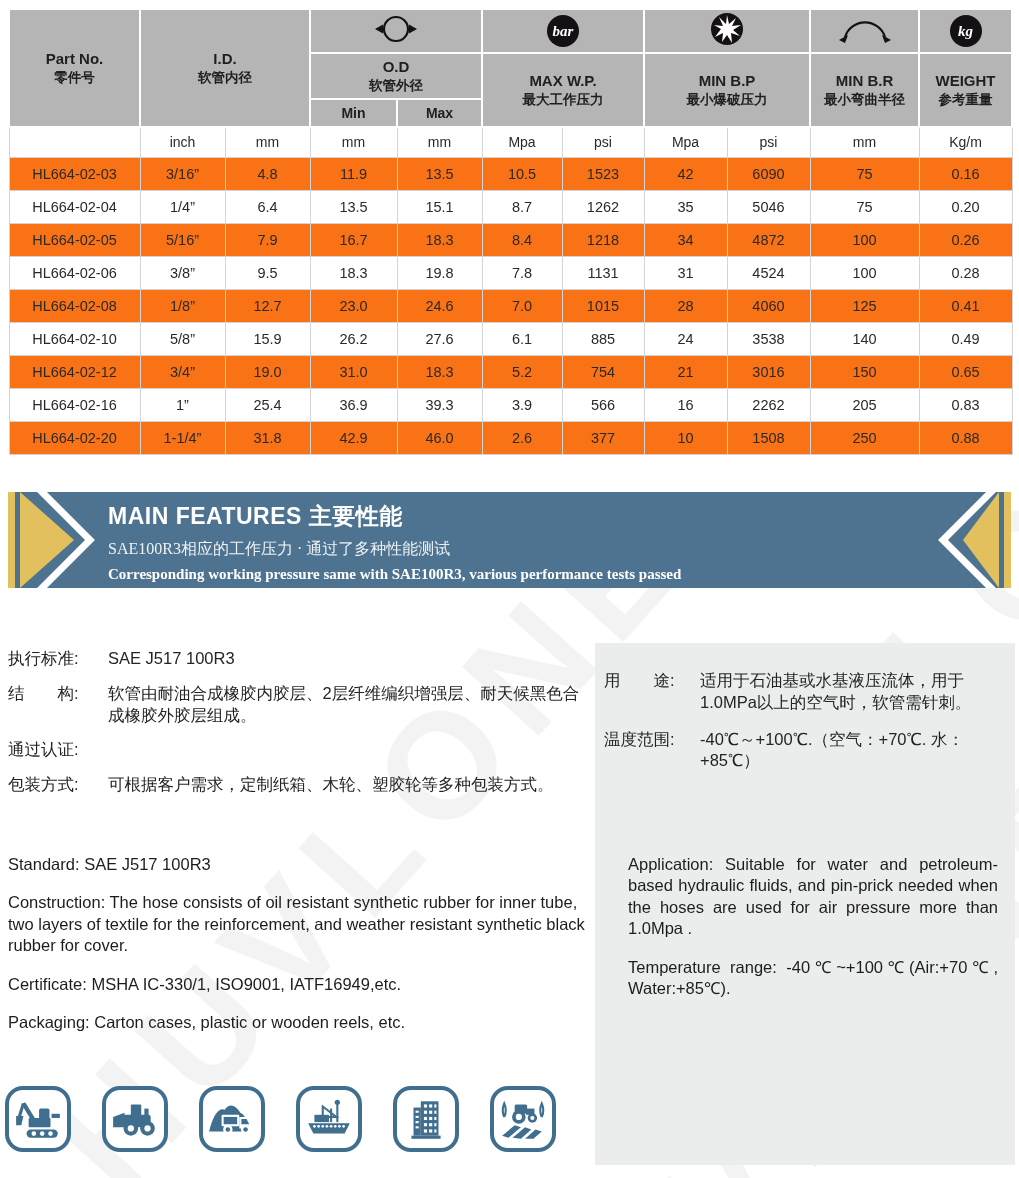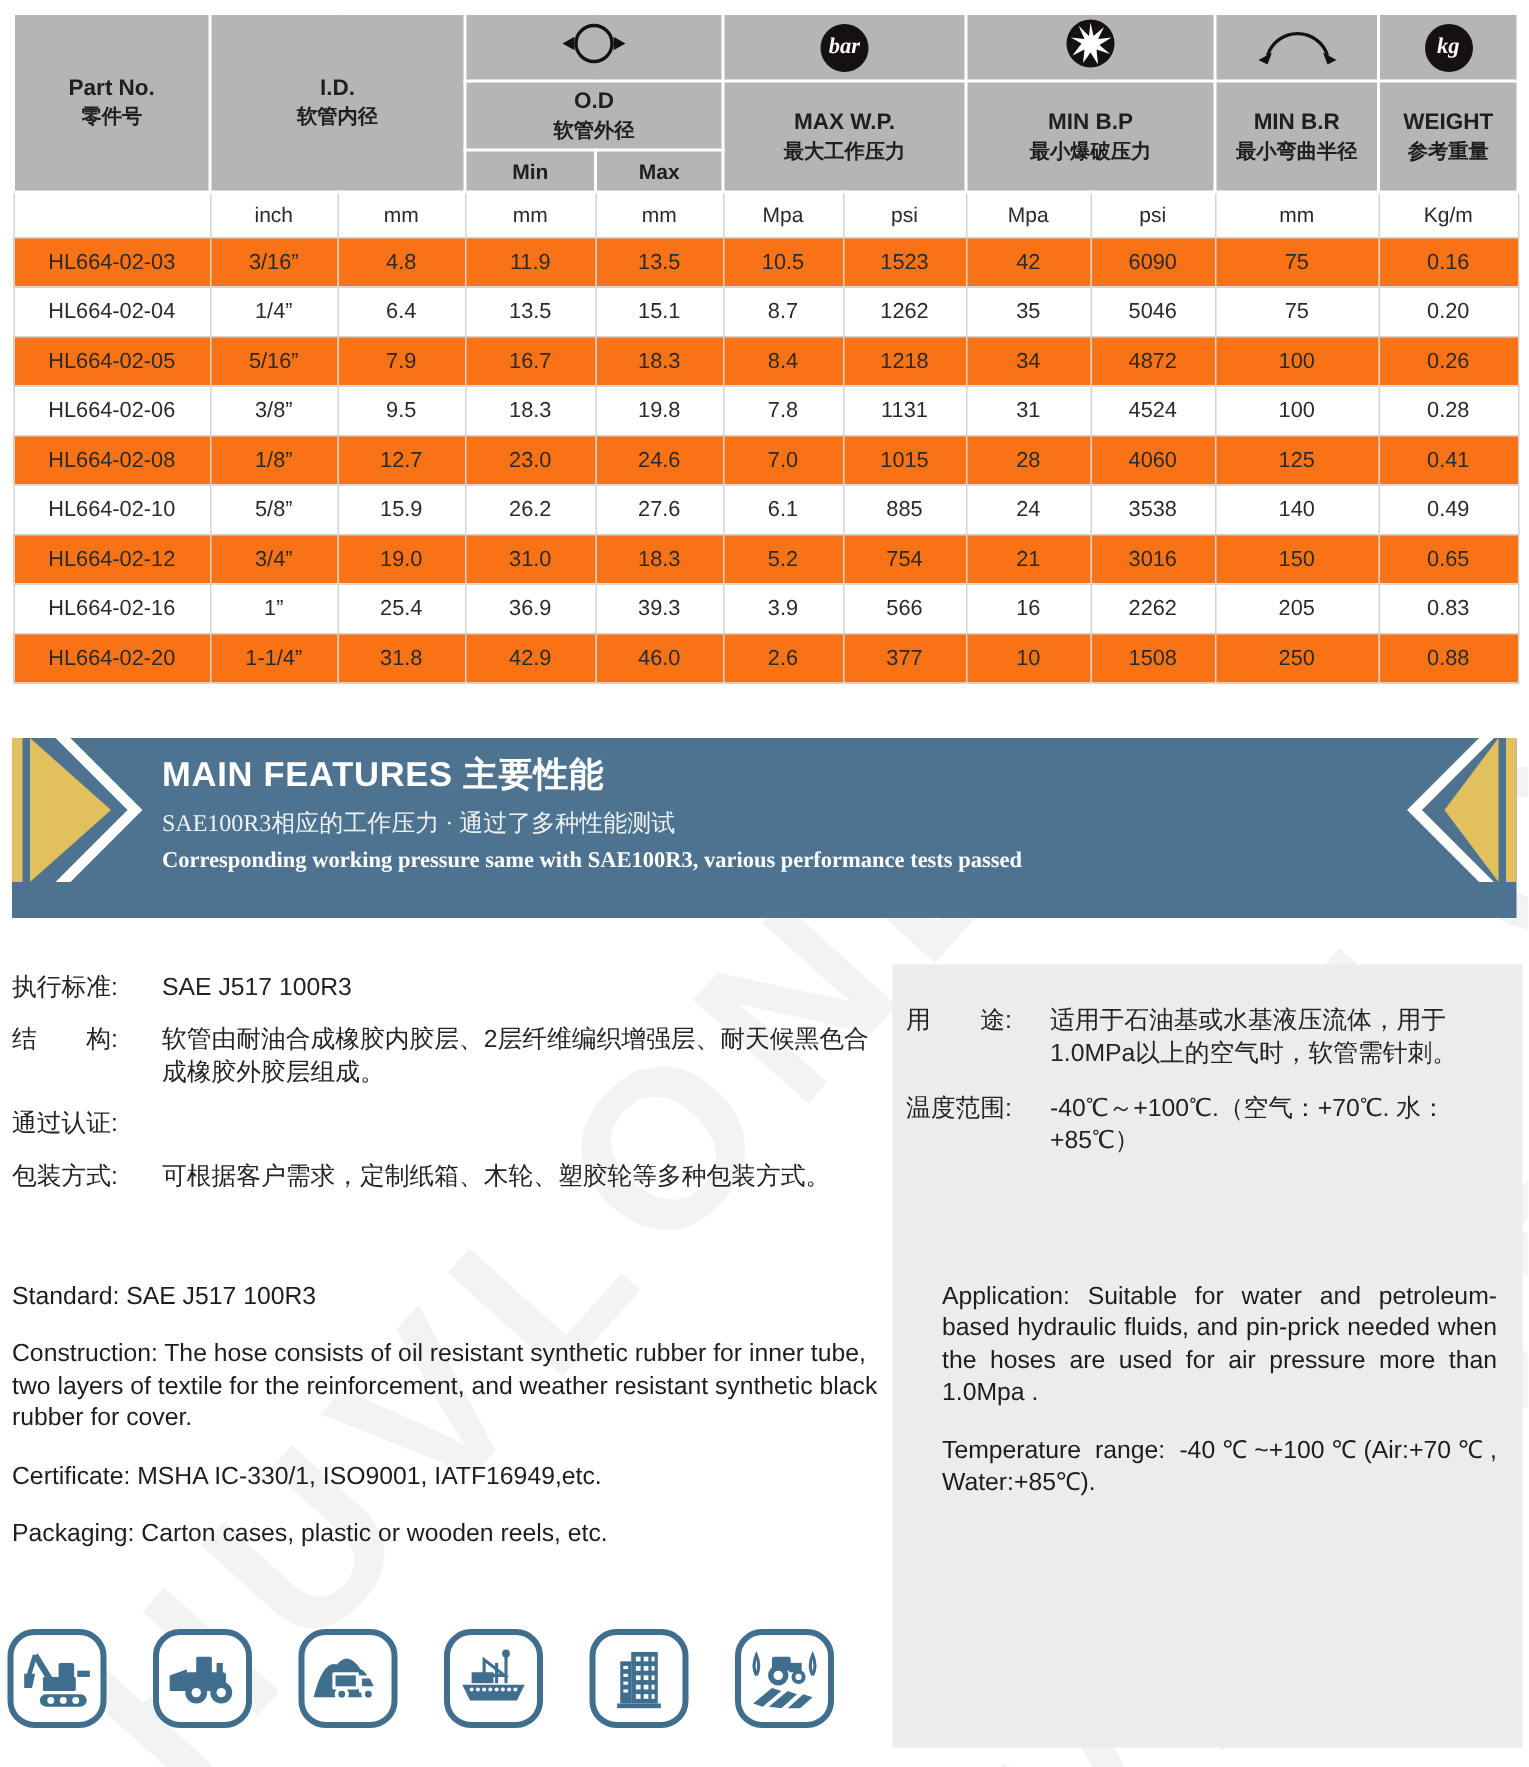--- a/index.html
+++ b/index.html
@@ -23,21 +23,21 @@
   .h-icons th { height:38px; }
   .h-labels th { height:46px; }
   .h-minmax th { height:28px; font-size:14px; }
   .th-en { display:block; font-size:15px; }
   .th-zh { display:block; font-size:13.5px; margin-top:2px; }
   .badge { display:inline-flex; align-items:center; justify-content:center;
            width:32px; height:32px; border-radius:50%; background:#141014; color:#fff;
            font-family:"Liberation Serif", serif; font-weight:bold; font-style:italic; font-size:15px;text-align:center; }
 
   
-  .banner { position:absolute; left:8px; top:492px; width:1003px; height:120px;
+  .banner { position:absolute; left:8px; top:492px; width:1003px; height:96px;
             background:#4d7390; z-index:2; }
   .banner .decor { position:absolute; top:0; height:96px; }
   .decor-left { left:0; }
   .decor-right { right:0; transform:scaleX(-1); }
   .banner-text { position:absolute; left:100px; top:9px; }
   .banner-title { font-size:23px; font-weight:bold; color:#fff; letter-spacing:.5px; }
   .banner-sub-zh { font-family:"Liberation Serif", serif; font-size:16px; color:#eef2f5; margin-top:7px; }
   .banner-sub-en { font-family:"Liberation Serif", serif; font-weight:bold; font-size:15px; color:#fff; margin-top:6px; }
 
   

